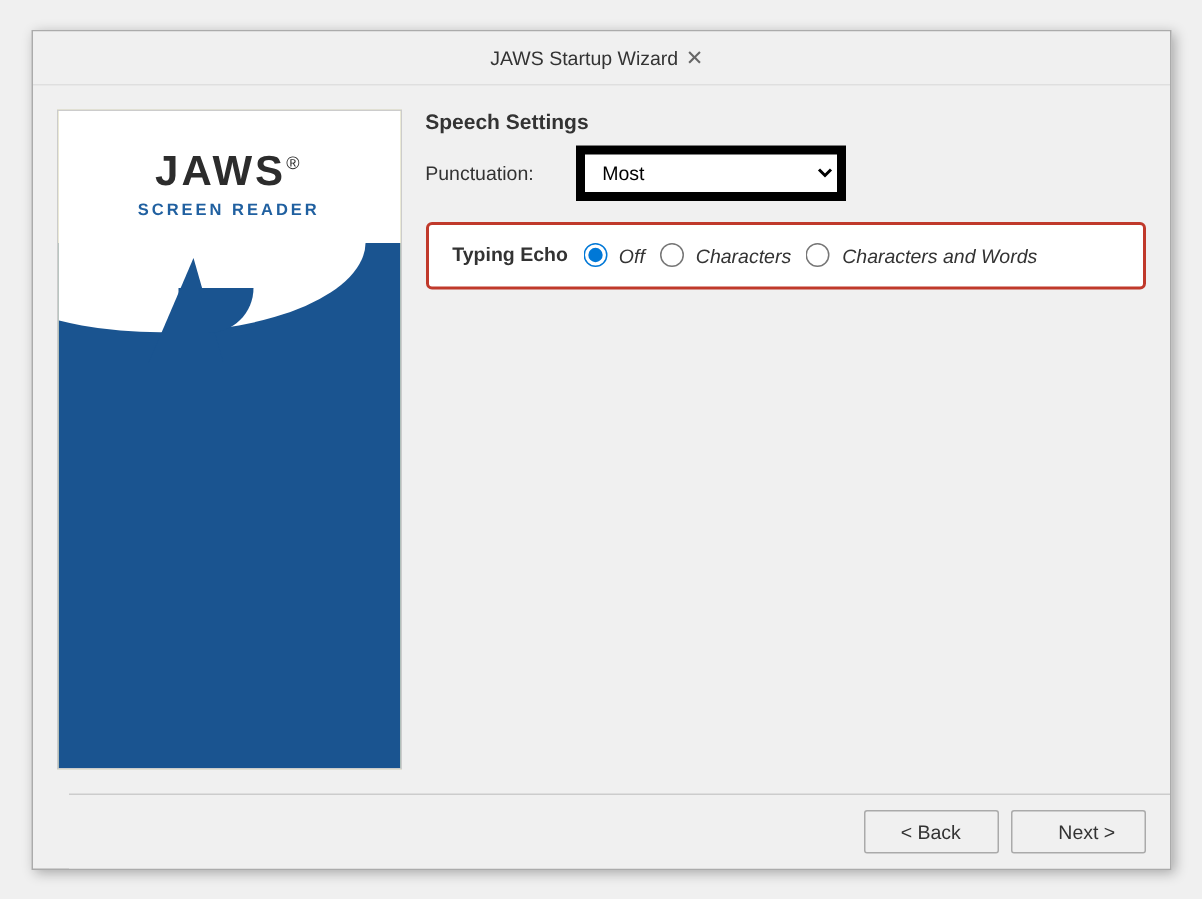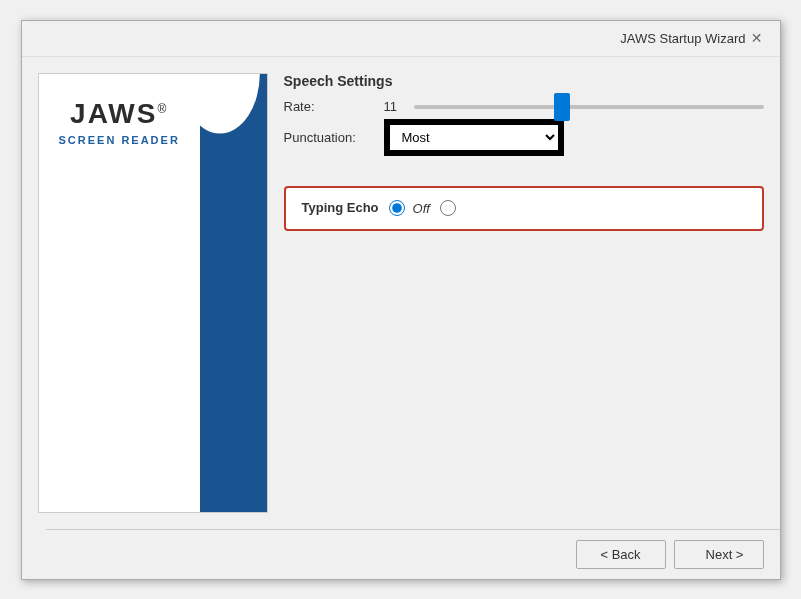--- a/index.html
+++ b/index.html
@@ -20,21 +20,21 @@
       border: 1px solid #ababab;
       box-shadow: 2px 2px 8px rgba(0,0,0,0.3);
       display: flex;
       flex-direction: column;
     }
     .title-bar {
       background: #f0f0f0;
       padding: 8px 12px;
       display: flex;
       align-items: center;
-      justify-content: flex-end;
+      justify-content: center;
       border-bottom: 1px solid #dfdfdf;
       height: 36px;
     }
     .title-bar-text {
       font-size: 13px;
       color: #333;
       font-weight: normal;
     }
     .close-btn {
       width: 22px;
@@ -53,20 +53,21 @@
       display: flex;
       flex: 1;
       padding: 16px;
       gap: 16px;
     }
     .left-panel {
       width: 230px;
       background: #fef9c3;
       border: 1px solid #ccc;
       display: flex;
+      flex-direction: column;
       overflow: hidden;
       flex-shrink: 0;
     }
     .jaws-logo-top {
       background: white;
       padding: 24px 20px 16px 20px;
       display: flex;
       flex-direction: column;
       align-items: center;
     }
@@ -121,21 +122,21 @@
       left: -10px;
       width: 50px;
       height: 30px;
       background: #1a5490;
       border-radius: 0 0 30px 0;
     }
     .right-panel {
       flex: 1;
       display: flex;
       flex-direction: column;
-      gap: 30px;
+      gap: 14px;
     }
     .section-title {
       font-size: 14px;
       font-weight: 600;
       color: #333;
       margin-bottom: 8px;
     }
     .setting-row {
       display: flex;
       align-items: center;
@@ -265,29 +266,20 @@
       <div class="shark-area">
         <div class="shark-wave"></div>
         <div class="shark-fin"></div>
       </div>
     </div>
 
     <div class="right-panel">
       <div>
         <div class="section-title">Speech Settings</div>
 
-        <div class="setting-row">
-          <span class="setting-label">Rate:</span>
-          <span class="rate-value">11</span>
-          <div class="slider-container">
-            <div class="slider-track">
-              <div class="slider-thumb"></div>
-            </div>
-          </div>
-        </div>
 
         <div class="setting-row" style="margin-top:2px;">
           <span class="setting-label">Punctuation:</span>
           <div class="dropdown-container">
             <select>
               <option>Most</option>
               <option>All</option>
               <option>Some</option>
               <option>None</option>
             </select>
@@ -296,24 +288,29 @@
       </div>
 
       <div class="typing-echo-box">
         <div class="typing-echo-title">Typing Echo</div>
 
         <label class="radio-option">
           <input type="radio" name="typing-echo" checked="" style="">
           <span class="radio-label">Off</span>
         </label>
 
-
-
         <label class="radio-option">
           <input type="radio" name="typing-echo" style="">
+          <span class="radio-label">Characters</span>
+        </label>
+
+
+        <label class="radio-option">
+          <input type="radio" name="typing-echo" style="">
+          <span class="radio-label">Characters and Words</span>
         </label>
       </div>
     </div>
   </div>
 
   <div class="bottom-area">
     <button class="btn">&lt; Back</button>
     <button class="btn btn-next">Next &gt;</button>
   </div>
 </div>

